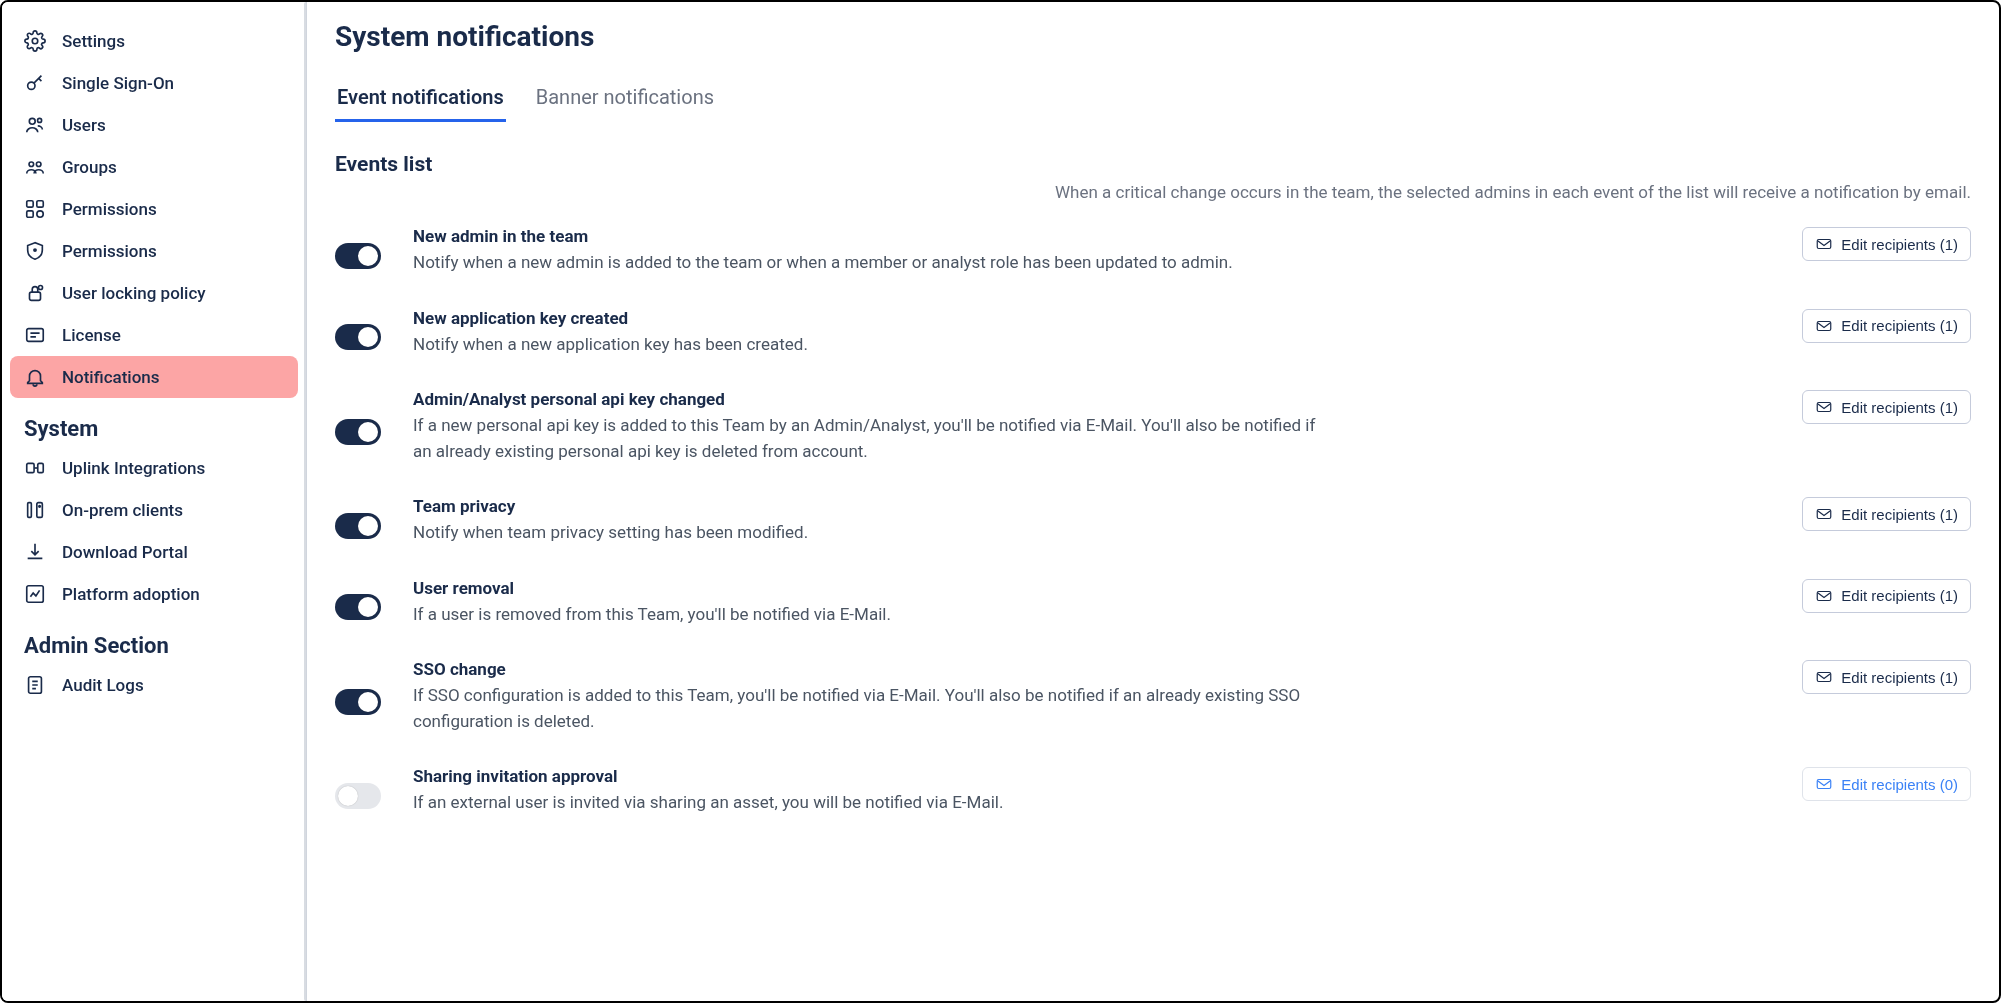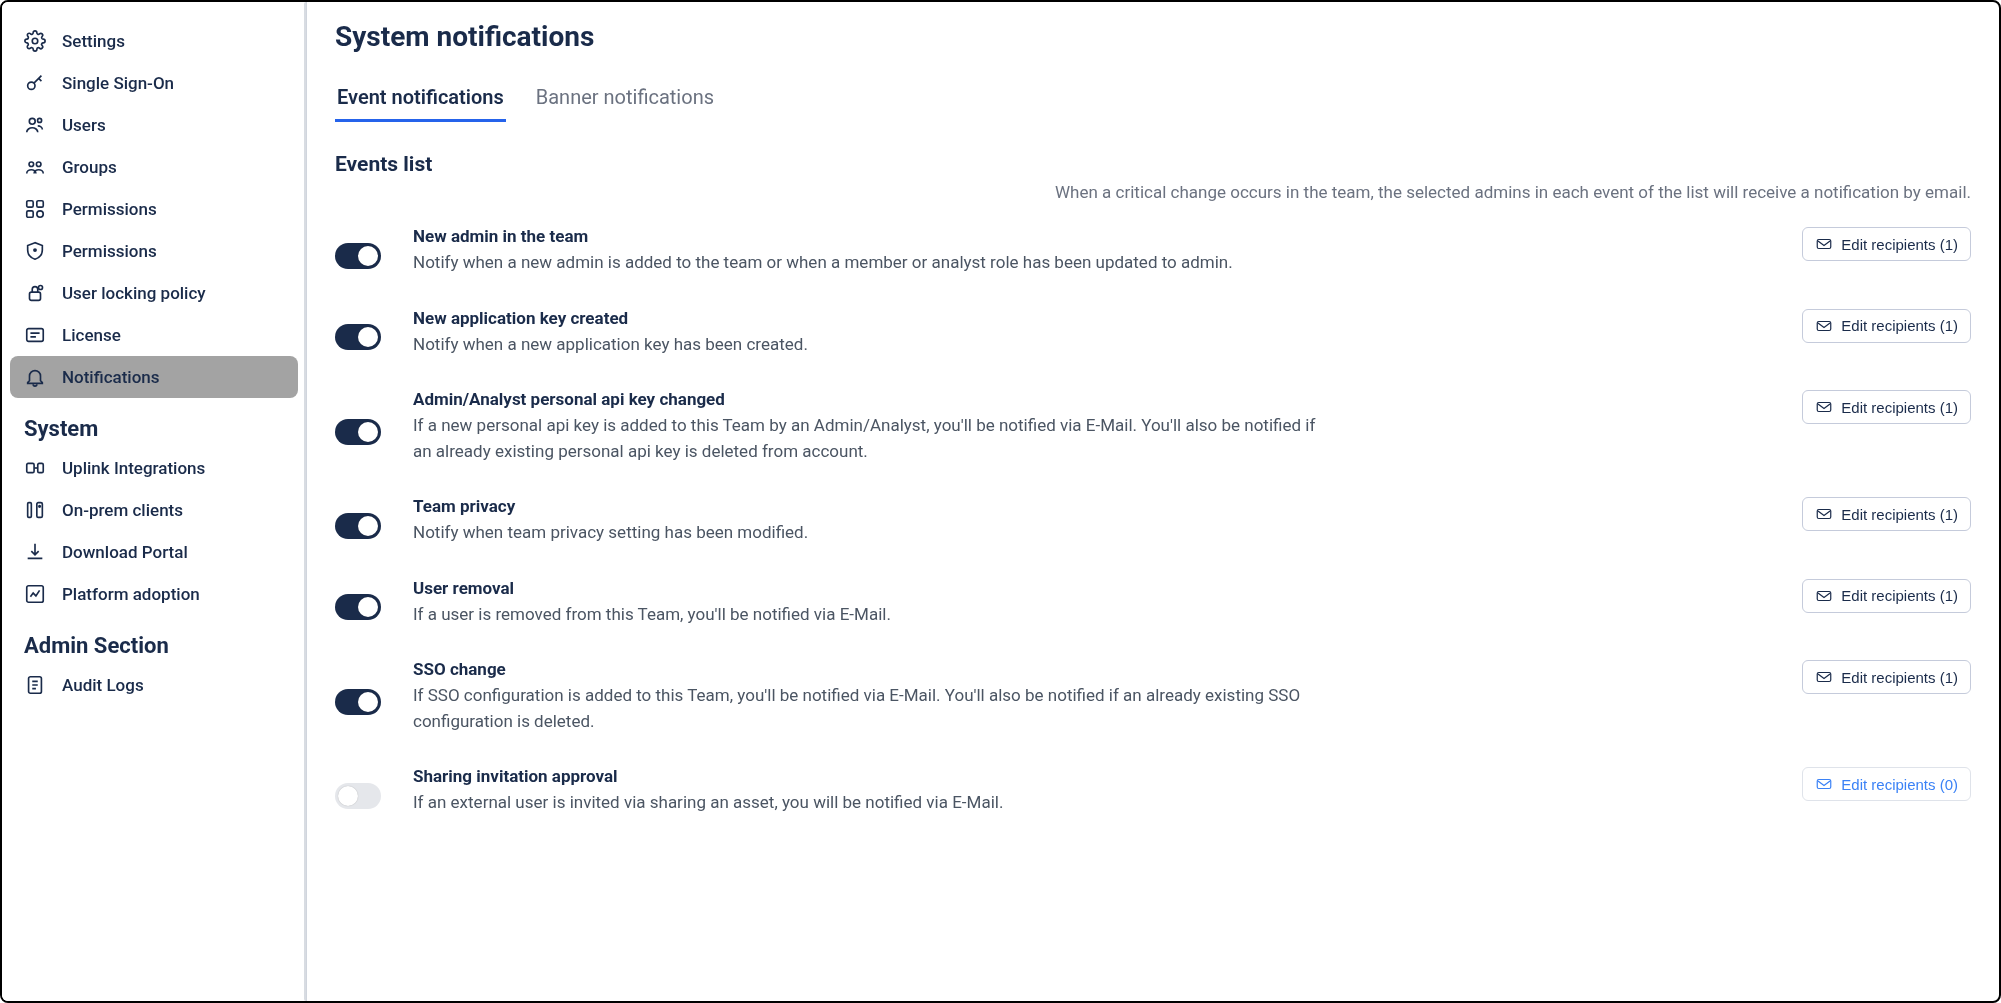--- a/index.html
+++ b/index.html
@@ -41,21 +41,21 @@
     align-items: center;
     gap: 16px;
     padding: 10px 14px;
     border-radius: 8px;
     cursor: pointer;
     color: #1a2b4a;
     font-size: 17px;
     font-weight: 500;
   }
   .nav-item.active {
-    background: #a3a3a3;
+    background: #fca5a5;
   }
   .nav-item .icon {
     width: 22px;
     height: 22px;
     flex-shrink: 0;
     display: inline-flex;
     align-items: center;
     justify-content: center;
     color: #1a2b4a;
   }

